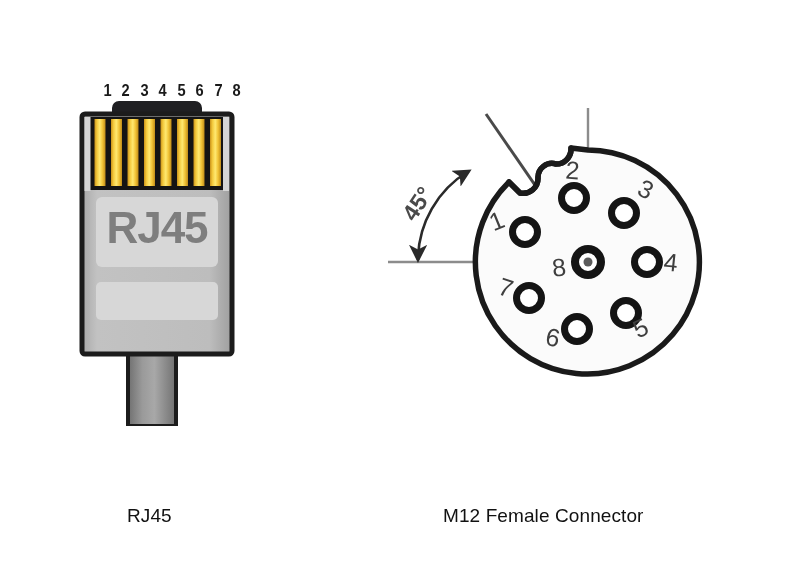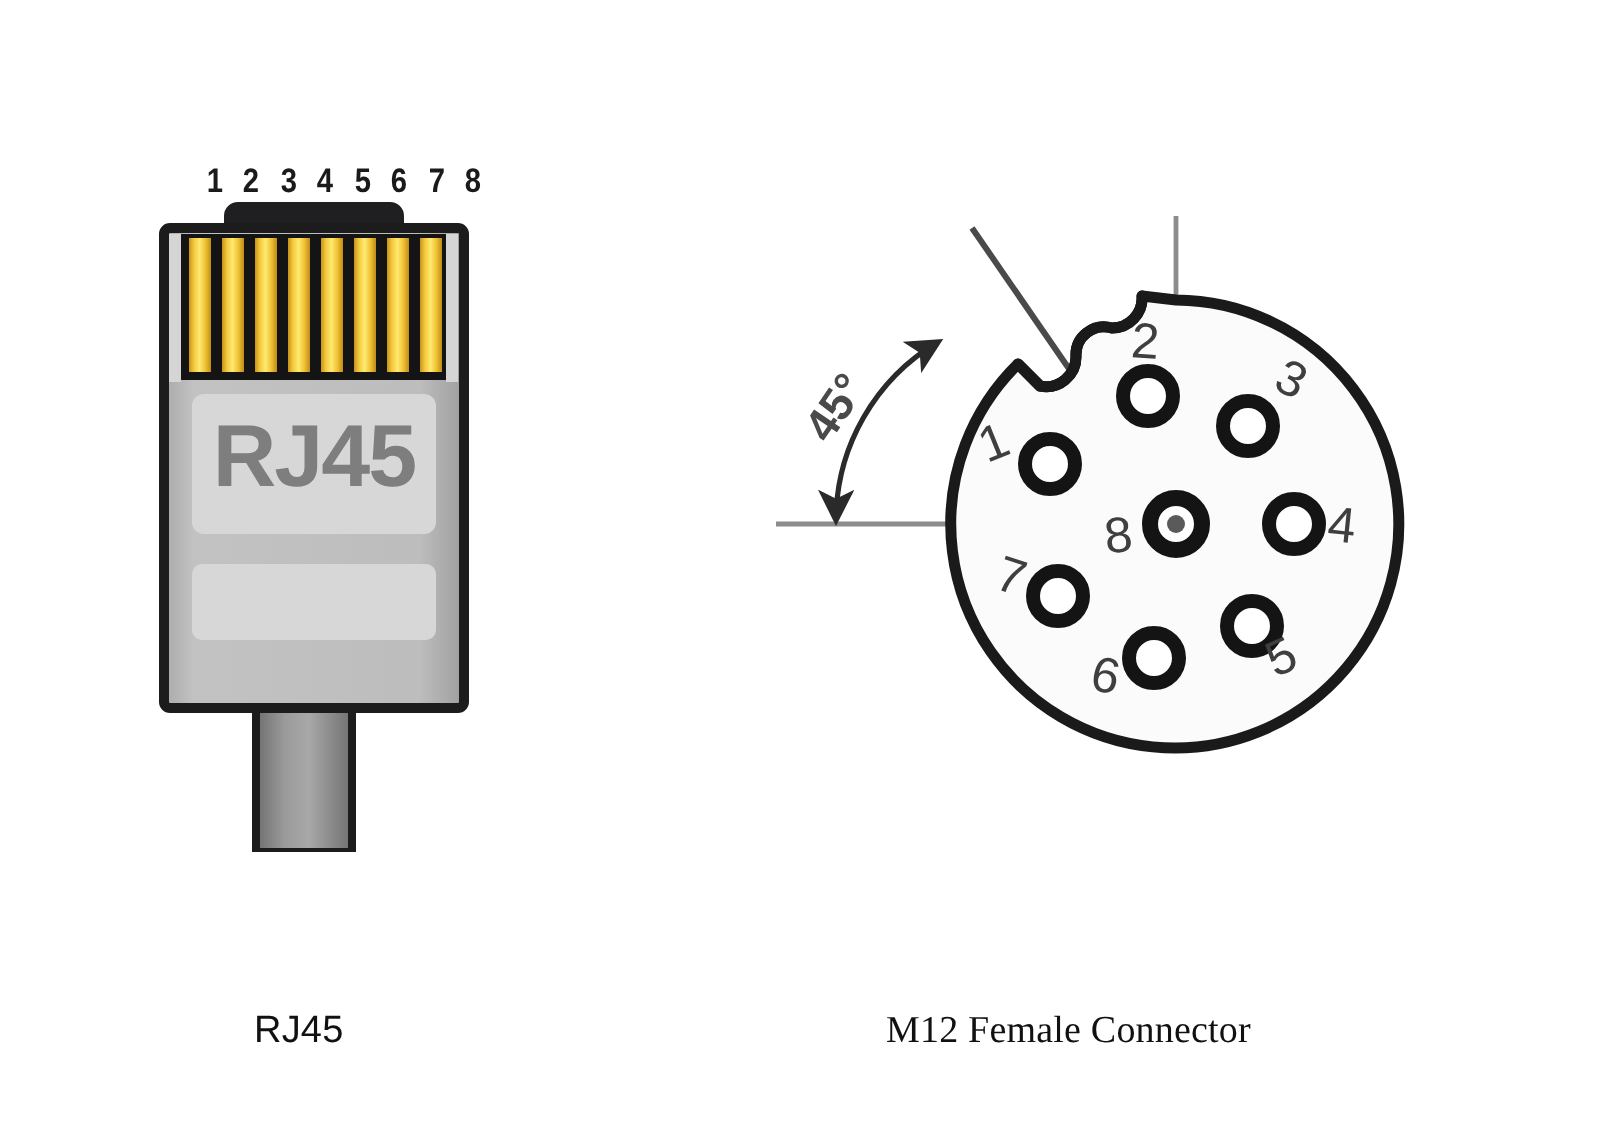--- a/index.html
+++ b/index.html
@@ -81,21 +81,21 @@
   
   .caption {
     position: absolute;
     font-family: "Liberation Sans", sans-serif;
     font-size: 19px;
     color: #111111;
     white-space: nowrap;
     letter-spacing: 0.1px;
   }
   #caption-rj45 { left: 127px; top: 505px; }
-  #caption-m12  { left: 443px; top: 505px; font-family: Liberation Serif, serif; }
+  #caption-m12  { left: 443px; top: 505px; }
 </style>
 </head>
 <body>
 
 <div id="stage">
 
   <div id="rj45-figure">
 
     <div id="rj45-pin-numbers">
       <span class="pin-number">1</span>

